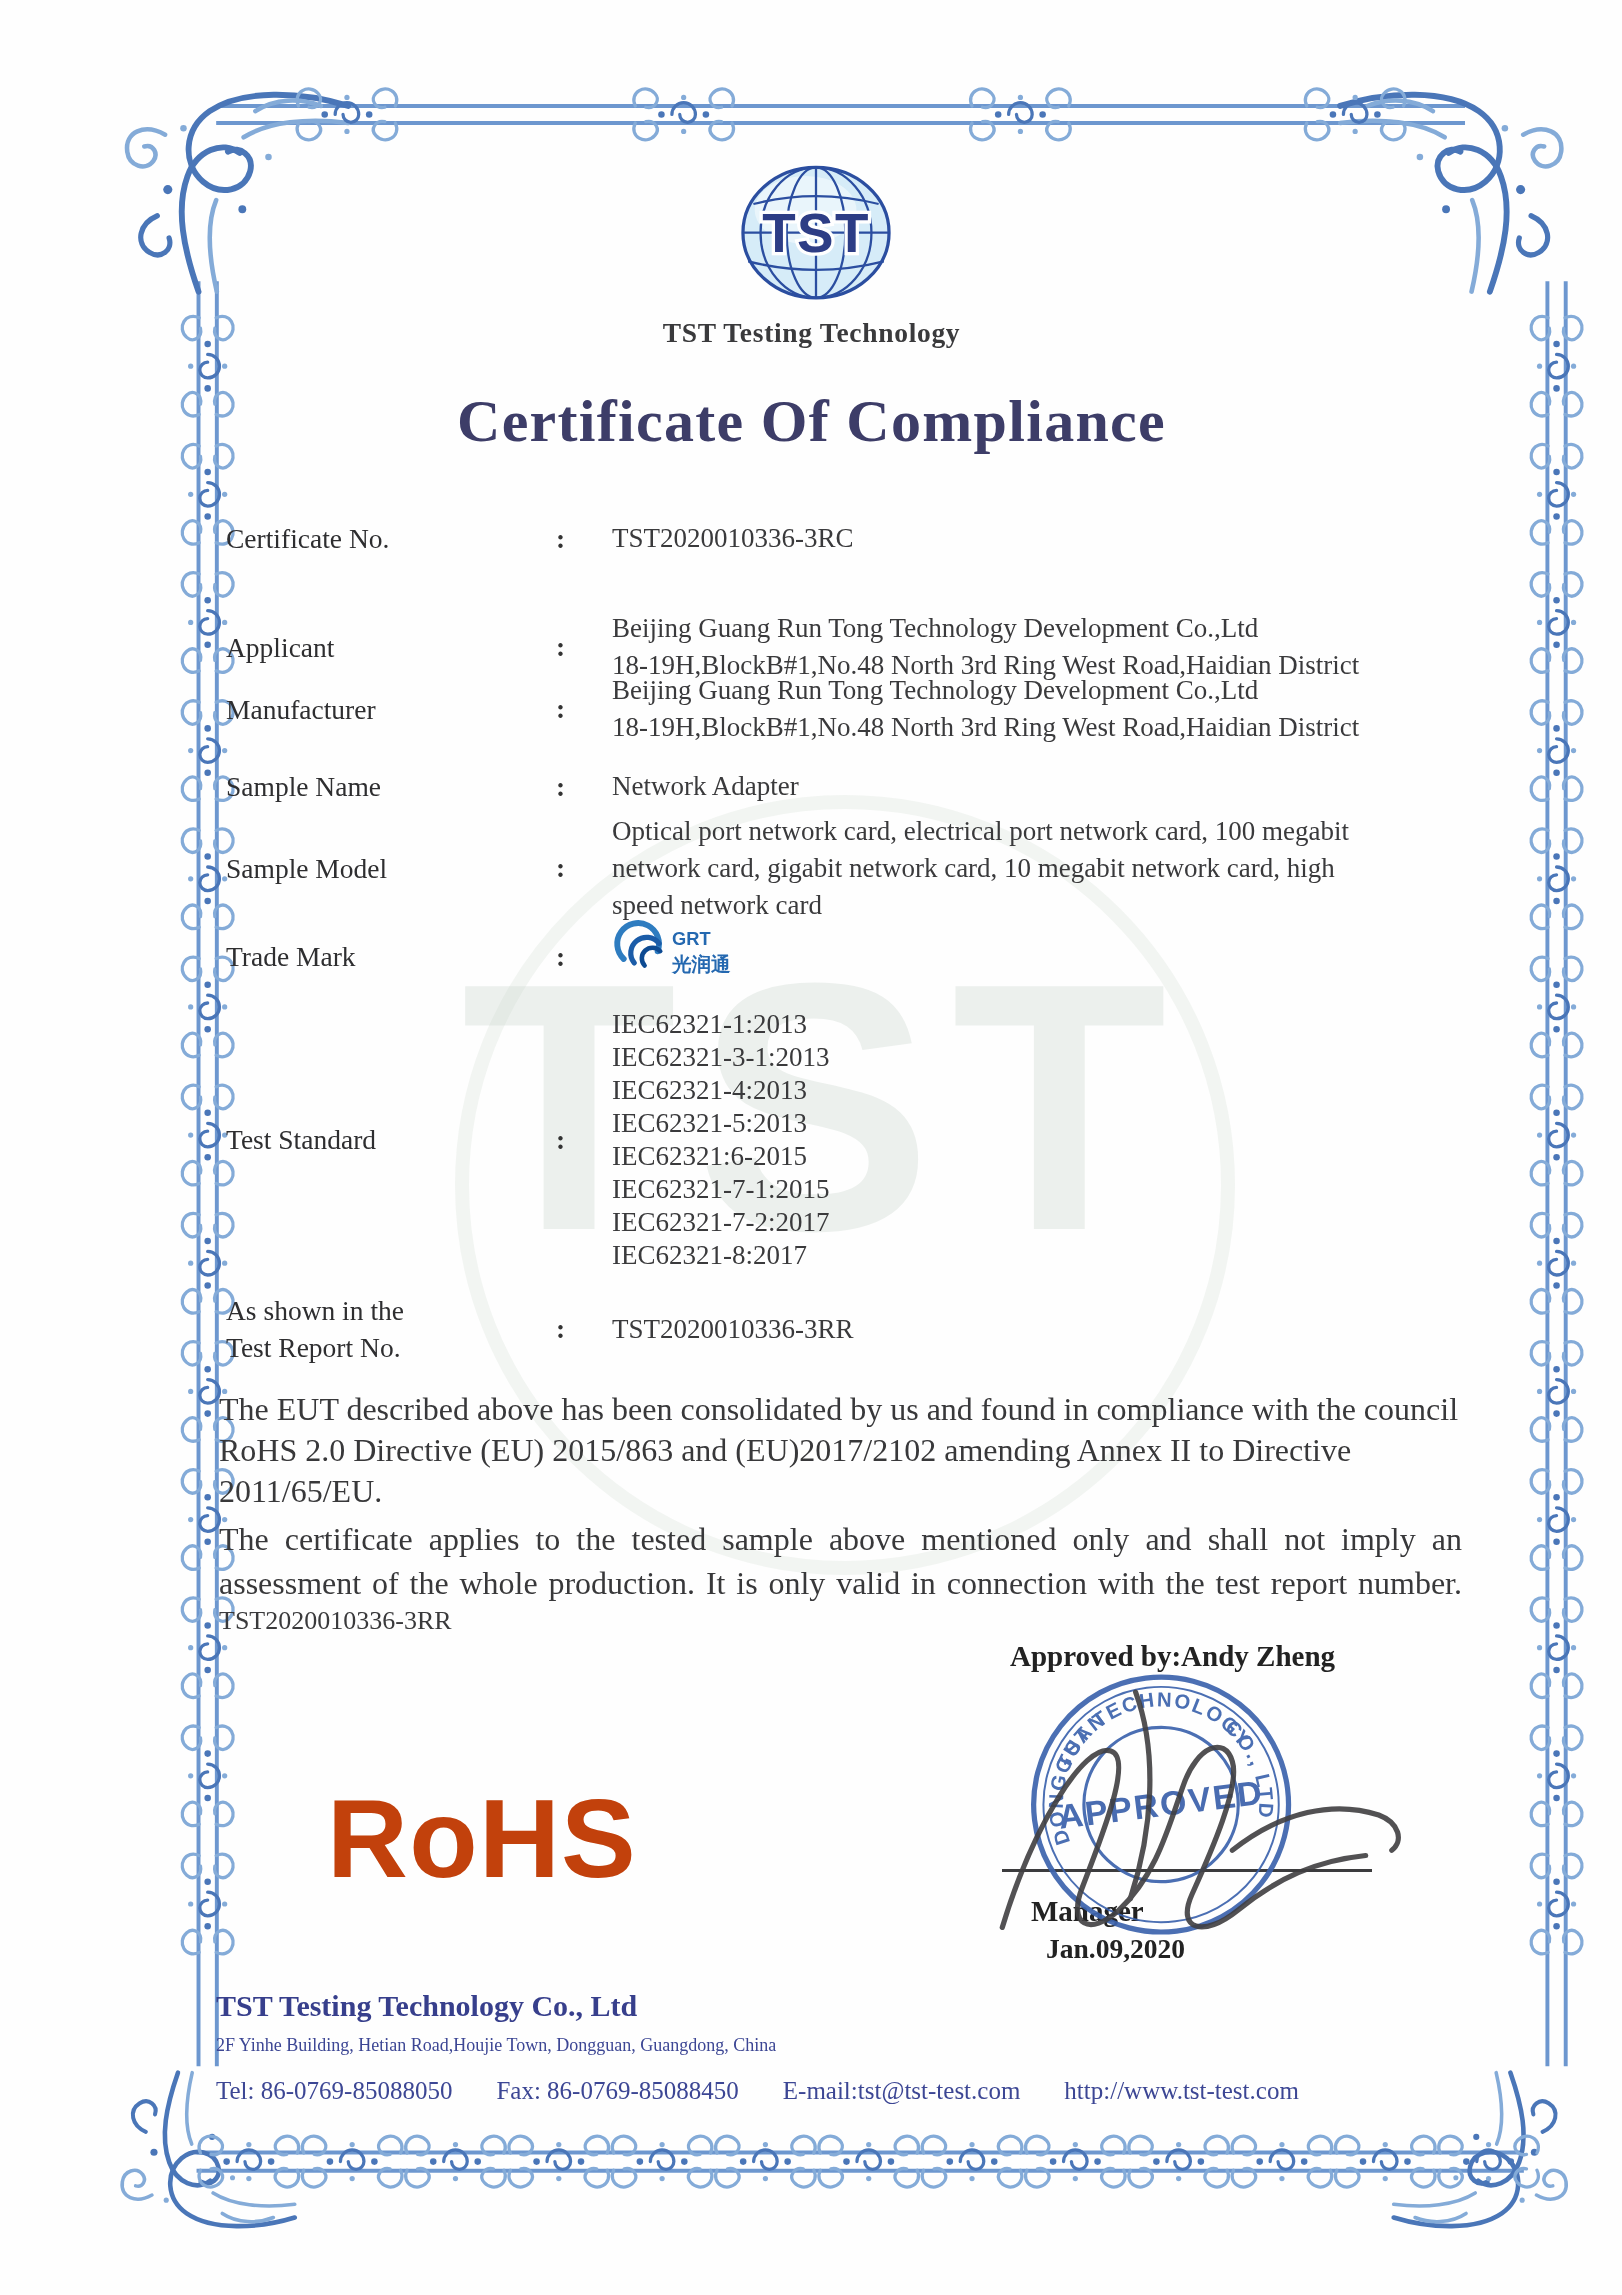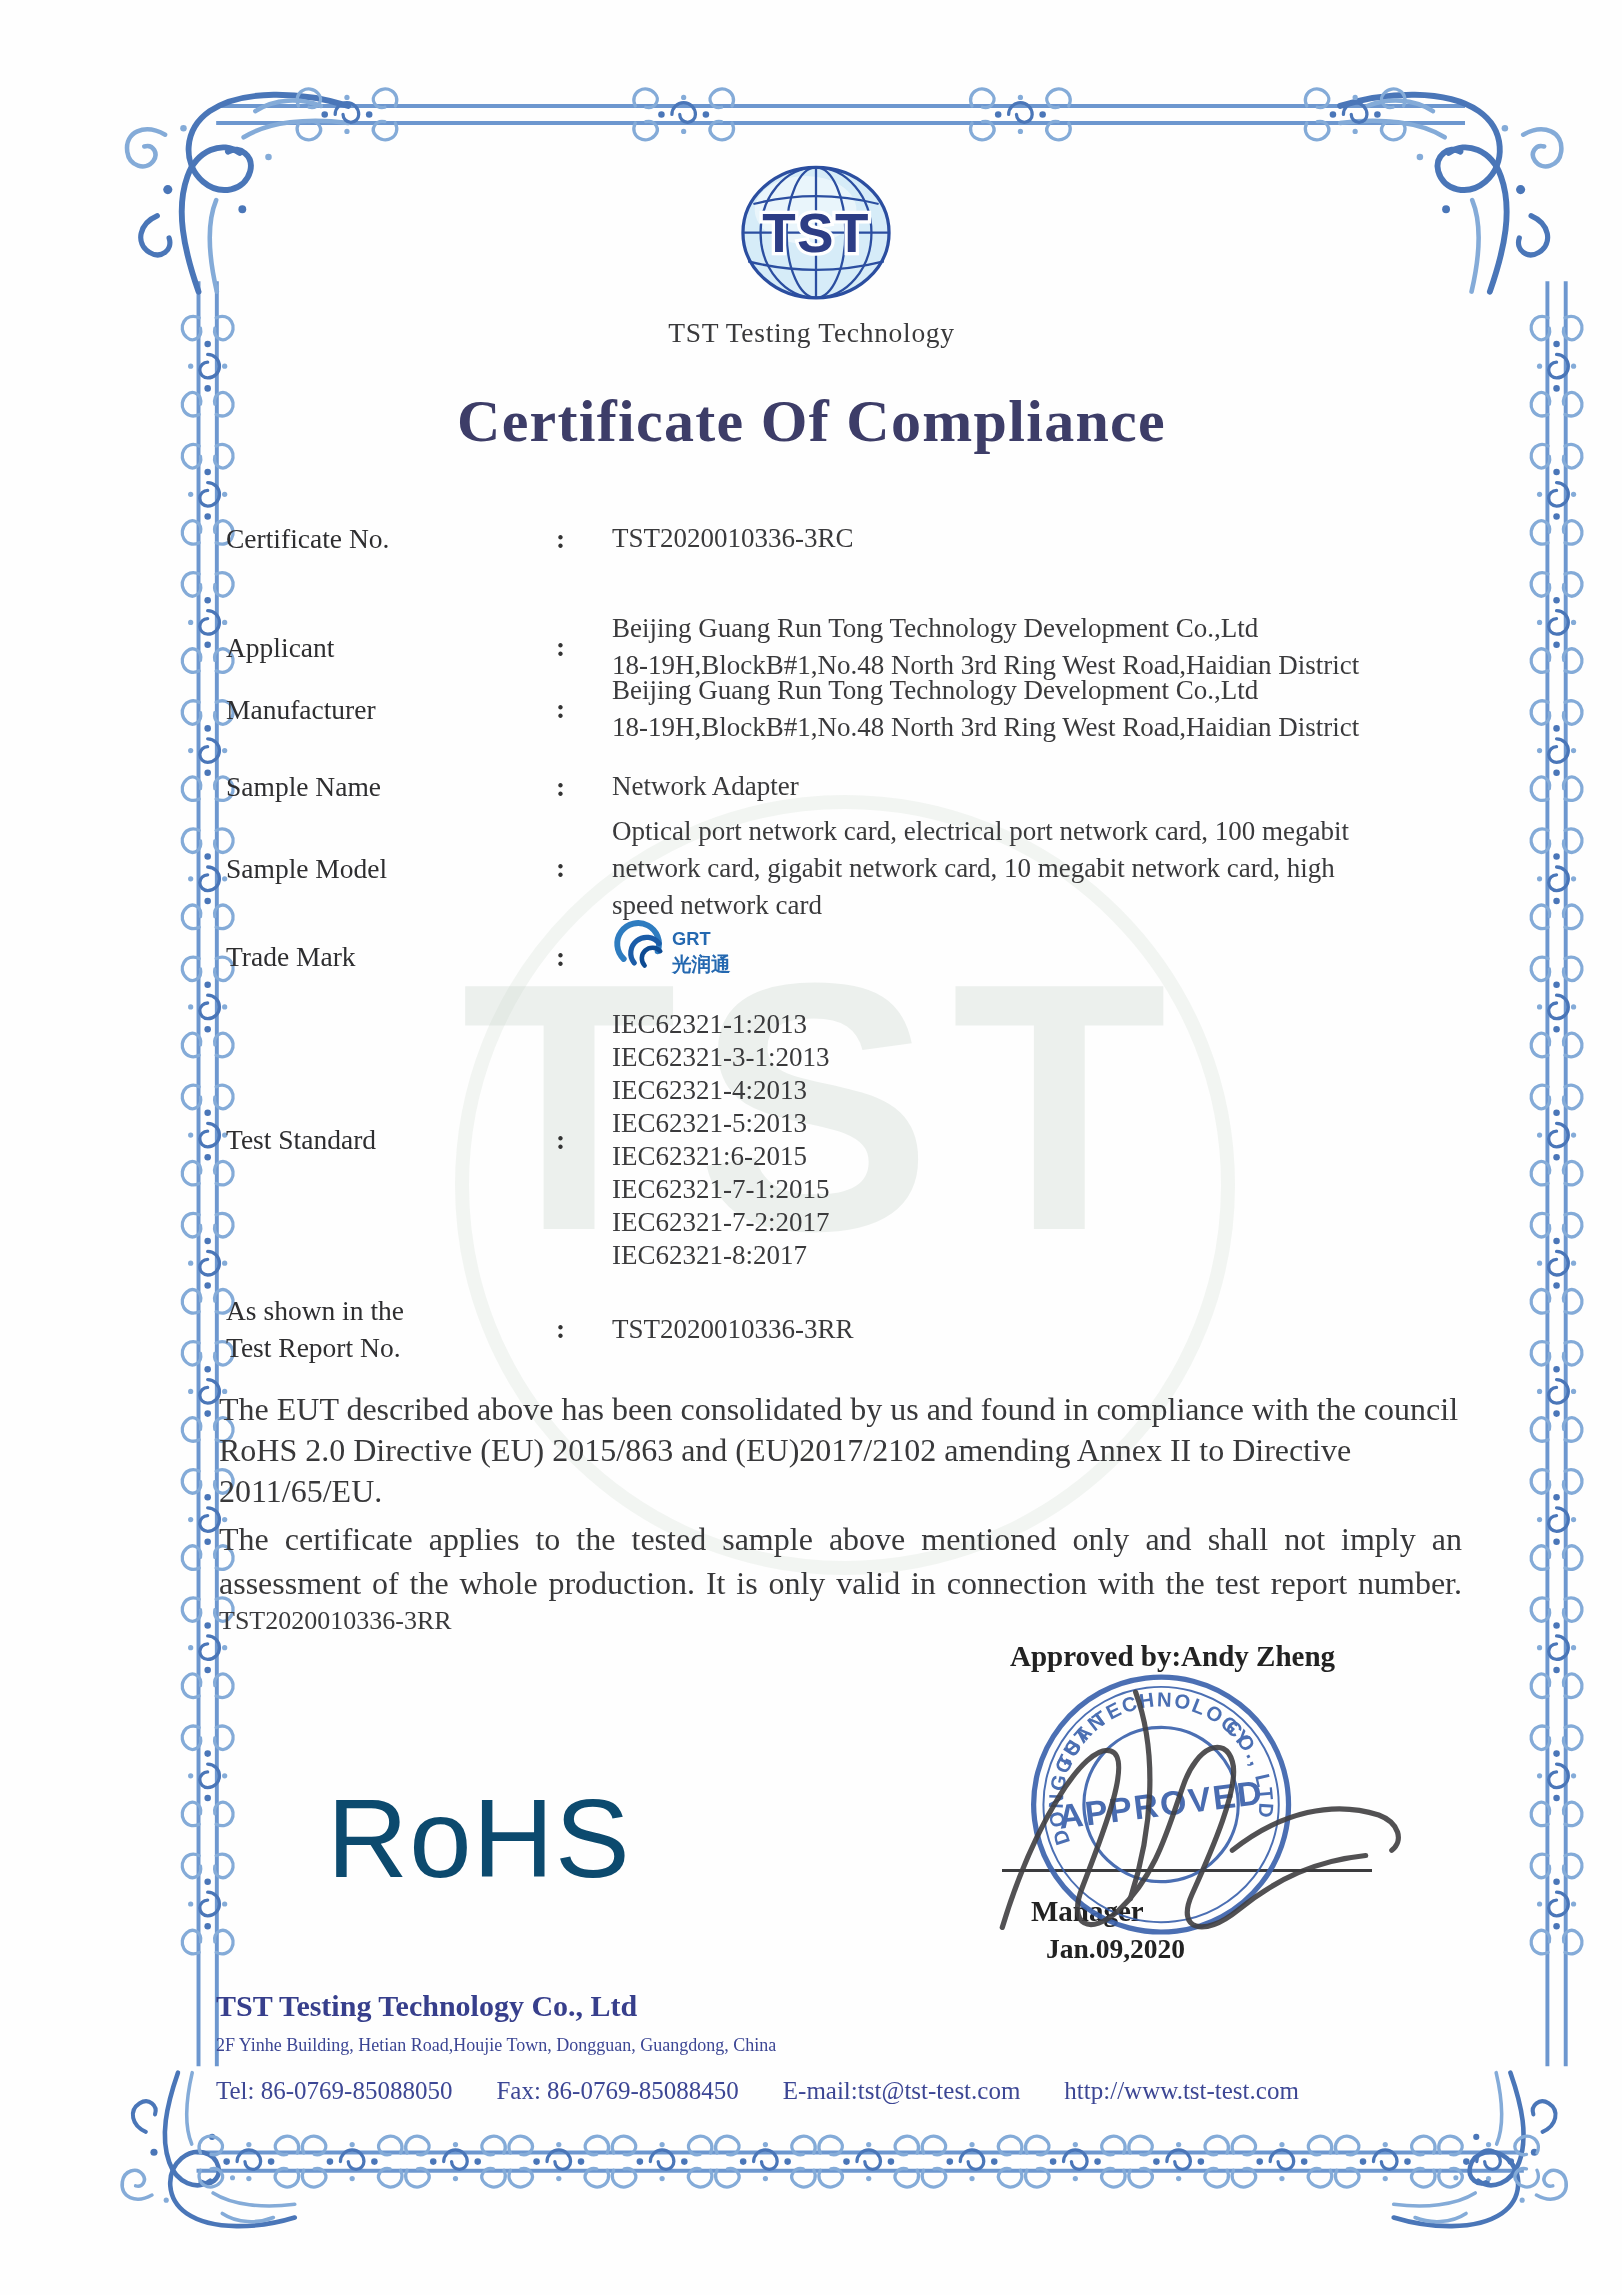--- a/index.html
+++ b/index.html
@@ -8,39 +8,39 @@
   svg{position:absolute;left:0;top:0;}
   #border-svg{width:1623px;height:2295px;z-index:2;pointer-events:none;}
   .watermark{position:absolute;left:366px;top:903px;width:916px;text-align:center;
              font-family:"Liberation Sans","DejaVu Sans",sans-serif;font-weight:bold;
              font-size:353px;letter-spacing:19.6px;color:rgba(196,210,198,0.30);z-index:1;}
   .watermark-circle{position:absolute;left:455px;top:795px;width:752px;height:752px;
              border:14.4px solid rgba(200,214,202,0.22);border-radius:50%;z-index:1;}
   .content{position:absolute;left:0;top:0;width:100%;height:100%;z-index:3;}
   .globe-svg{left:693px;top:159px;}
   .header-co{position:absolute;top:317px;left:0;width:1623px;text-align:center;
-             font-weight:normal;font-size:27.5px;color:#3a3a3c;letter-spacing:0.7px;}
+             font-weight:bold;font-size:27.5px;color:#3a3a3c;letter-spacing:0.7px;}
   .cert-title{position:absolute;top:387px;left:0;width:1623px;text-align:center;
              font-weight:bold;font-size:60px;color:#3d3d68;letter-spacing:1.3px;}
   .row{position:absolute;left:226px;width:1243px;display:flex;align-items:center;}
   .r1{top:518px;height:41px;}   .r2{top:576px;height:82px;margin-top:30px;}
   .r3{top:668px;height:82px;} .r4{top:766px;height:41px;}
   .r5{top:810px;height:116px;} .r6{top:919px;height:75px;}
   .r7{top:1006px;height:267px;} .r8{top:1290px;height:78px;}
   .lbl{width:330px;font-weight:normal;font-size:27.5px;color:#2e2e30;line-height:37px;}
   .col{width:56px;font-weight:bold;font-size:27.5px;color:#333;}
   .val{flex:1;font-size:27px;color:#3a3a3c;line-height:37px;}
   .r7 .val{line-height:33px;}
   .paras{position:absolute;left:219px;width:1243px;font-size:32px;color:#38383a;}
   .p1{top:1389px;} .p1 div{line-height:41px;}
   .p2{top:1517px;} .p2 div{line-height:44px;text-align:justify;text-align-last:justify;}
   .report-line{position:absolute;left:219px;top:1606px;font-size:26px;color:#3a3a3c;}
   .approved{position:absolute;left:1010px;top:1640px;font-weight:bold;font-size:29px;color:#222;}
   .rohs{position:absolute;left:327px;top:1774px;font-family:"Liberation Sans","DejaVu Sans",sans-serif;
-        font-weight:normal;font-size:112px;color:#0c4a6e;letter-spacing:1.3px;}
+        font-weight:bold;font-size:112px;color:#c2410c;letter-spacing:1.3px;}
   .sig-line{position:absolute;left:1002px;top:1869px;width:370px;height:3.3px;background:#3c3c3e;}
   .manager{position:absolute;left:1031px;top:1895px;font-weight:bold;font-size:29px;color:#222;}
   .date{position:absolute;left:1046px;top:1933px;font-weight:bold;font-size:27.5px;color:#222;}
   .stamp-svg{left:942px;top:1615px;z-index:4;}
   .stamp-ring-text{font-family:"Liberation Sans","DejaVu Sans",sans-serif;font-weight:bold;
         font-size:31px;letter-spacing:3px;fill:#3c63ad;}
   .stamp-center-text{font-family:"Liberation Sans","DejaVu Sans",sans-serif;font-weight:bold;
         font-size:52px;letter-spacing:3px;fill:#3a60ab;}
   .footer-co{position:absolute;left:216px;top:1989px;font-weight:bold;font-size:30px;color:#373f8c;}
   .footer-addr{position:absolute;left:216px;top:2035px;font-size:18px;color:#3c4694;}

